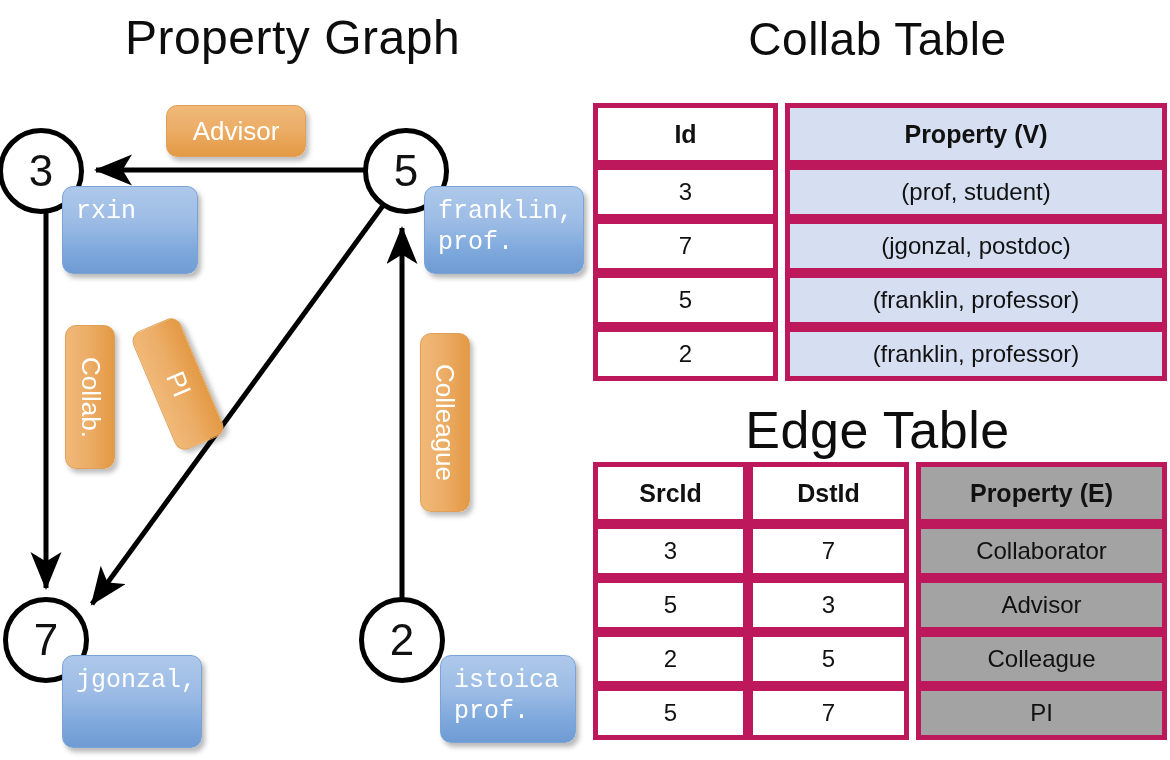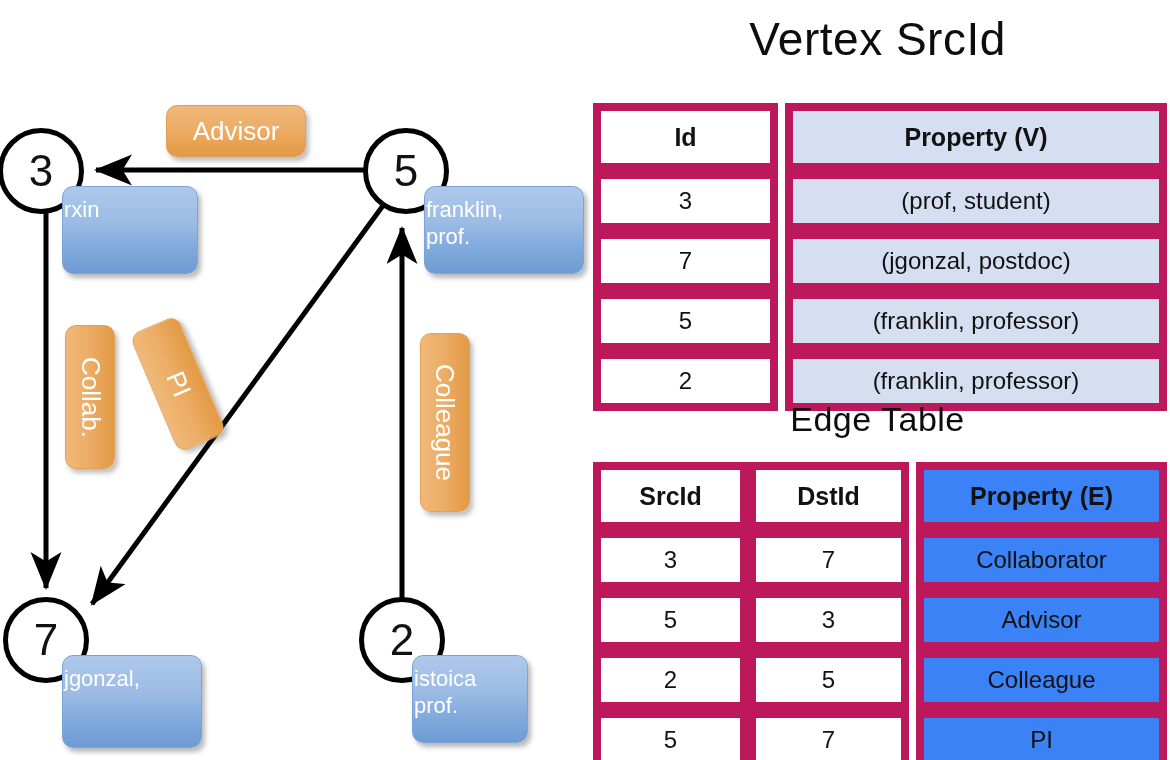--- a/index.html
+++ b/index.html
@@ -65,27 +65,27 @@
   }
 
   
   .prop-box {
     position: absolute;
     border-radius: 11px;
     background: linear-gradient(to bottom, #adc8ea 0%, #9dbce5 40%, #7da8dc 75%, #6f9bd4 100%);
     border: 1px solid #7ba3d6;
     box-shadow: 3px 4px 5px rgba(0,0,0,0.28);
     color: #ffffff;
-    font-size: 22px;
+    font-size: 25px;
     font-weight: 300;
     line-height: 1.24;
     box-sizing: border-box;
-    padding: 9px 0 0 1px;
+    padding: 9px 0 0 13px;
     z-index: 6;
-    font-family: Liberation Sans, sans-serif;
+    font-family: Liberation Mono, monospace;
   }
 
   
   .edge-label {
     position: absolute;
     border-radius: 11px;
     background: linear-gradient(to bottom, #f0b878 0%, #ecae68 45%, #e7a050 80%, #e29a45 100%);
     border: 1px solid #e0a055;
     box-shadow: 3px 4px 5px rgba(0,0,0,0.26);
     color: #ffffff;
@@ -113,33 +113,33 @@
     position: absolute;
     left: 585px; top: 0;
     width: 585px; height: 760px;
   }
   #vertex-title {
     left: 585px; top: 12px; width: 585px;
     font-size: 46px;
   }
   #edge-title {
     left: 585px; top: 400px; width: 585px;
-    font-size: 34px;
+    font-size: 52px;
   }
 
   table.gtab {
     position: absolute;
     border-collapse: separate;
     border-spacing: 0;
     table-layout: fixed;
     font-family: "Liberation Sans", "DejaVu Sans", sans-serif;
     font-weight: 300;
   }
   table.gtab td, table.gtab th {
-    border: 8px solid #be185d;
+    border: 5px solid #be185d;
     text-align: center;
     padding: 0;
     font-weight: 300;
     font-size: 24px;
     color: #111;
     height: 44px;
     background: #ffffff;
   }
   table.gtab th {
     font-weight: 700;
@@ -149,30 +149,31 @@
   
   table.gtab .gutter {
     border: none;
     background: #ffffff;
     width: 7px;
     padding: 0;
   }
   
   #vertex-table .pcell { background: #d5dff1; }
   
-  #edge-table .pcell { background: #3b82f6; }
+  #edge-table .pcell { background: #a3a3a3; }
 
   #vertex-table { left: 593px; top: 103px; width: 574px; }
   #edge-table   { left: 593px; top: 462px; width: 574px; }
 </style>
 </head>
 <body>
 
 <div id="graph-panel">
 
+  <div class="heading abs" id="graph-title">Property Graph</div>
 
   <svg id="graph-svg" viewBox="0 0 585 760">
     <defs>
       <marker id="arrowhead" markerWidth="9" markerHeight="9" refX="7.2" refY="3.1" orient="auto" markerUnits="strokeWidth">
         <path d="M0,0 L7.6,3.1 L0,6.2 L1.9,3.1 Z" fill="#000"></path>
       </marker>
     </defs>
 
     <g>
       <line x1="367" y1="170" x2="96" y2="170" stroke="#000" stroke-width="5" marker-end="url(#arrowhead)"></line>
@@ -213,21 +214,21 @@
 
   <div class="prop-box" style="left:424px; top:186px; width:160px; height:88px;">
     <div>franklin,</div>
     <div>prof.</div>
   </div>
 
   <div class="prop-box" style="left:62px; top:655px; width:140px; height:93px;">
     <div>jgonzal,</div>
   </div>
 
-  <div class="prop-box" style="left:412px; top:655px; width:116px; height:88px;">
+  <div class="prop-box" style="left:440px; top:655px; width:136px; height:88px;">
     <div>istoica</div>
     <div>prof.</div>
   </div>
 
   <div class="edge-label" style="left:166px; top:105px; width:140px; height:52px;">
     <span>Advisor</span>
   </div>
 
   <div class="edge-label vertical-text" style="left:65px; top:325px; width:50px; height:144px;">
     <span>Collab.</span>
@@ -238,21 +239,21 @@
   </div>
 
   <div class="edge-label vertical-text" style="left:420px; top:333px; width:50px; height:179px;">
     <span>Colleague</span>
   </div>
 
 </div>
 
 <div id="right-panel"></div>
 
-<div class="heading abs" id="vertex-title">Vertex SrcId</div>
+<div class="heading abs" id="vertex-title">Collab Table</div>
 
 <table class="gtab" id="vertex-table">
   <colgroup>
     <col style="width:185px">
     <col style="width:7px">
     <col style="width:382px">
   </colgroup>
   <thead>
     <tr>
       <th>Id</th>

